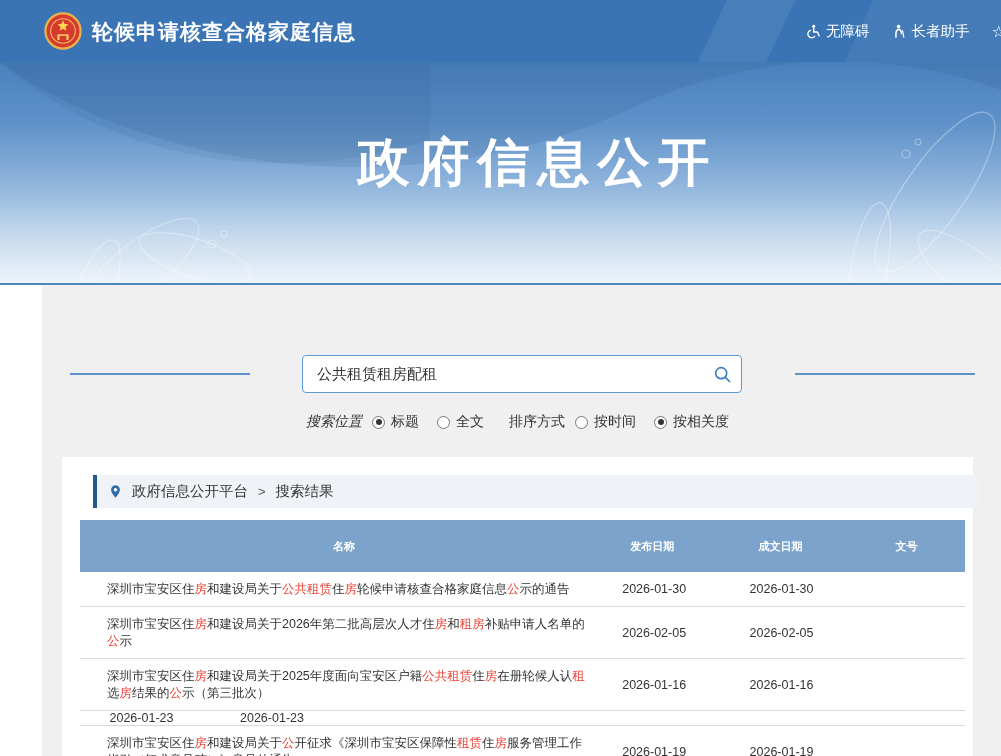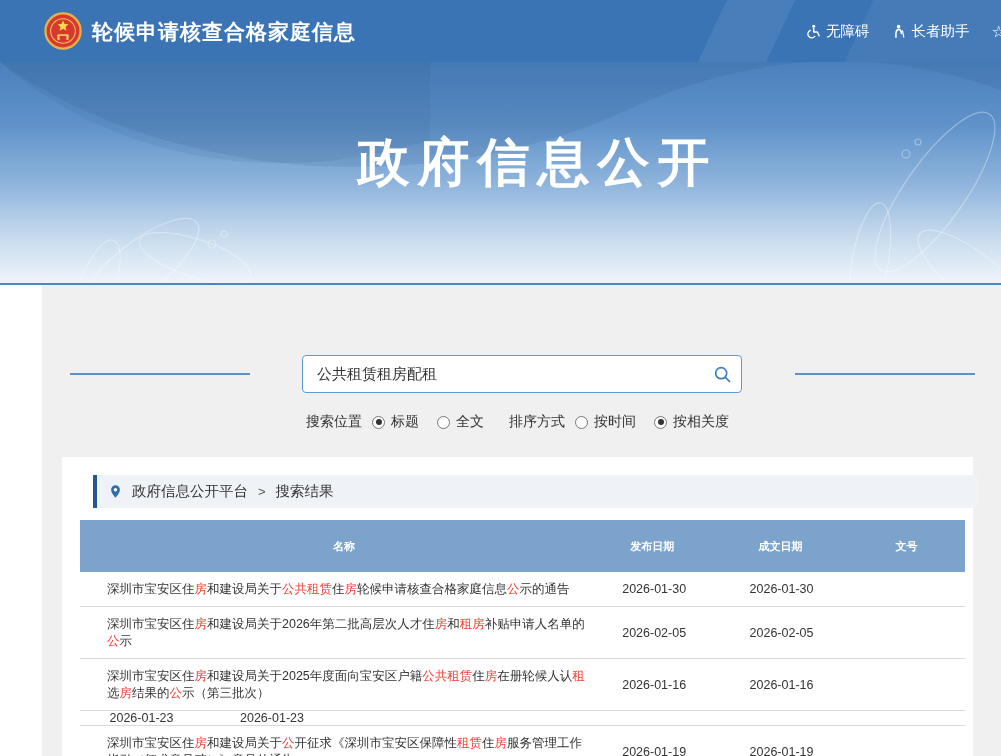--- a/index.html
+++ b/index.html
@@ -30,21 +30,21 @@
   .dl-right{left:795px;width:180px;}
   .search-box{left:302px;top:355px;width:440px;height:38px;background:#fff;border:1px solid #5b9bd5;
     border-radius:4px;box-sizing:border-box;display:flex;align-items:center;}
   .search-input{flex:1;border:none;outline:none;background:transparent;font-size:15px;color:#333;
     padding:0 6px 0 14px;font-family:inherit;min-width:0;}
   .search-btn{width:38px;height:36px;display:flex;align-items:center;justify-content:center;
     cursor:pointer;background:none;border:none;padding:0;}
   .options-row{left:242px;top:413px;width:560px;display:flex;justify-content:center;align-items:center;
     font-size:14px;color:#333;white-space:nowrap;}
   .opt-label{margin:0 1px 0 16px;}
-  .opt-label:first-child{margin-left:0;}
+  .opt-label:first-child{margin-left:0;font-style:italic;}
   .opt{display:flex;align-items:center;gap:6px;margin:0 9px;cursor:pointer;}
   .radio{width:13px;height:13px;border:1px solid #777;border-radius:50%;background:#fff;
     box-sizing:border-box;position:relative;flex:0 0 auto;}
   .radio.checked::after{content:"";position:absolute;left:2.5px;top:2.5px;width:6px;height:6px;
     border-radius:50%;background:#333;}
   
   .panel{left:62px;top:457px;width:911px;height:299px;background:var(--c-panel,#fff);}
   
   .breadcrumb{left:80px;top:475px;width:885px;height:33px;background:var(--c-breadcrumb-bg,#eff3f7);
     display:flex;align-items:center;box-sizing:border-box;margin-left:13px;}

